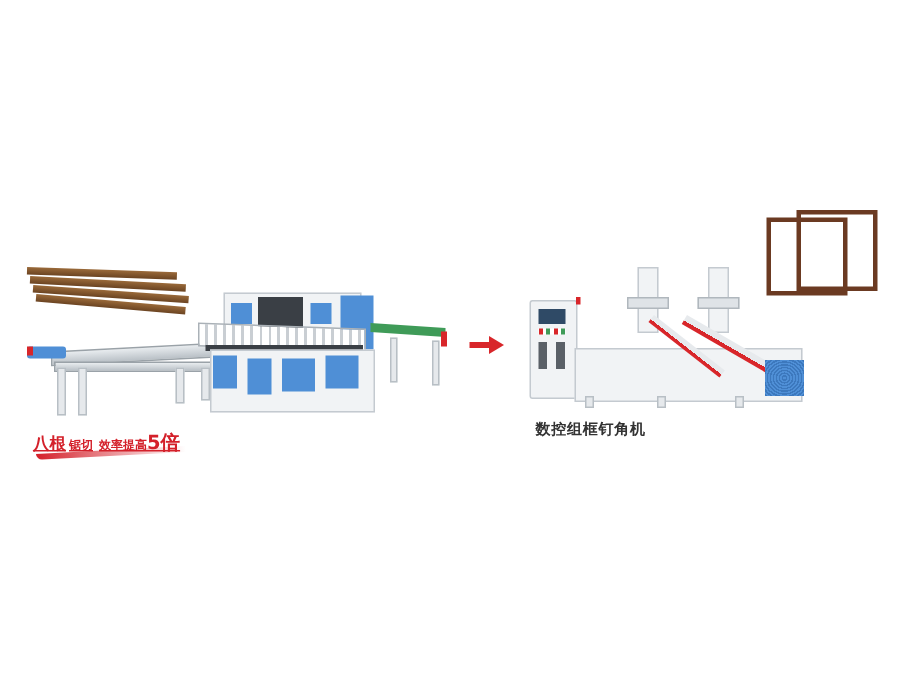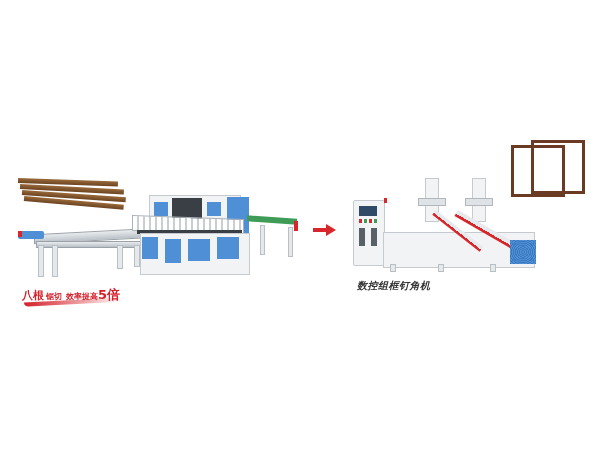--- a/index.html
+++ b/index.html
@@ -8,22 +8,22 @@
   
   .plank{position:absolute;height:5px;background:linear-gradient(#9a6a3a,#6b4422);transform-origin:left center;}
   
   .rail{background:linear-gradient(#e8ecef,#b9c0c6);border:1px solid #9aa2a8;}
   .leg{background:#e6e9ec;border:1px solid #b8bfc5;}
   .blue{background:#4f8fd6;}
   .white{background:#f1f3f5;border:1px solid #c4cad0;}
   .dark{background:#3a3f45;}
   .red{background:#d8262a;}
   .green{background:#3f9b58;}
-  .tag-text{color:#d4202a;font-weight:bold;}
-  .caption{font-size:10px;font-weight:bold;color:#333;letter-spacing:0.5px;font-style:italic;}
+  .tag-text{color:#d4202a;font-weight:bold;text-decoration:underline;}
+  .caption{font-size:10px;font-weight:bold;color:#333;letter-spacing:0.5px;}
 </style>
 </head>
 <body>
 
 <div class="abs" style="left:18px;top:178px;width:110px;height:40px;">
   <div class="plank" style="left:0;top:0;width:100px;transform:skewX(0deg) rotate(2deg);"></div>
   <div class="plank" style="left:2px;top:6px;width:104px;transform:rotate(3deg);"></div>
   <div class="plank" style="left:4px;top:12px;width:104px;transform:rotate(4deg);"></div>
   <div class="plank" style="left:6px;top:18px;width:100px;transform:rotate(5deg);"></div>
 </div>

